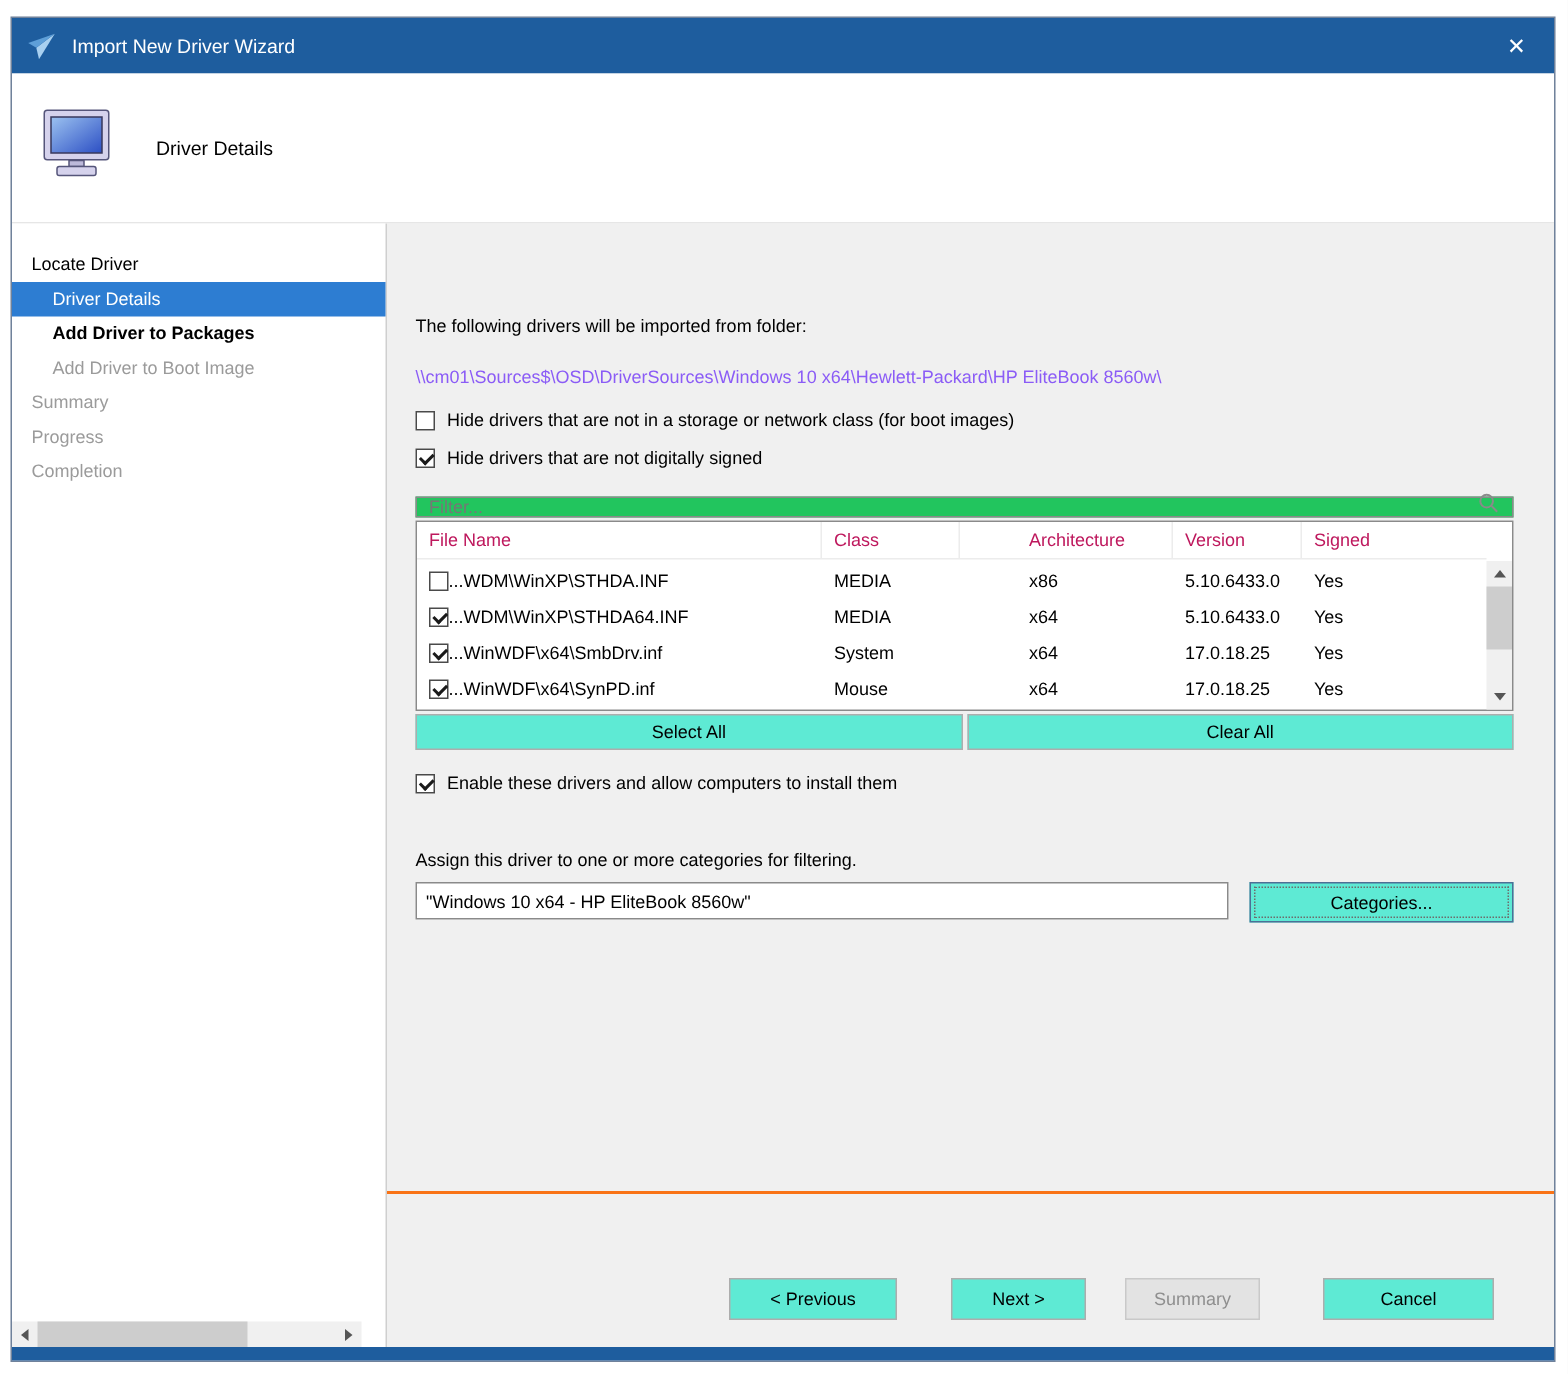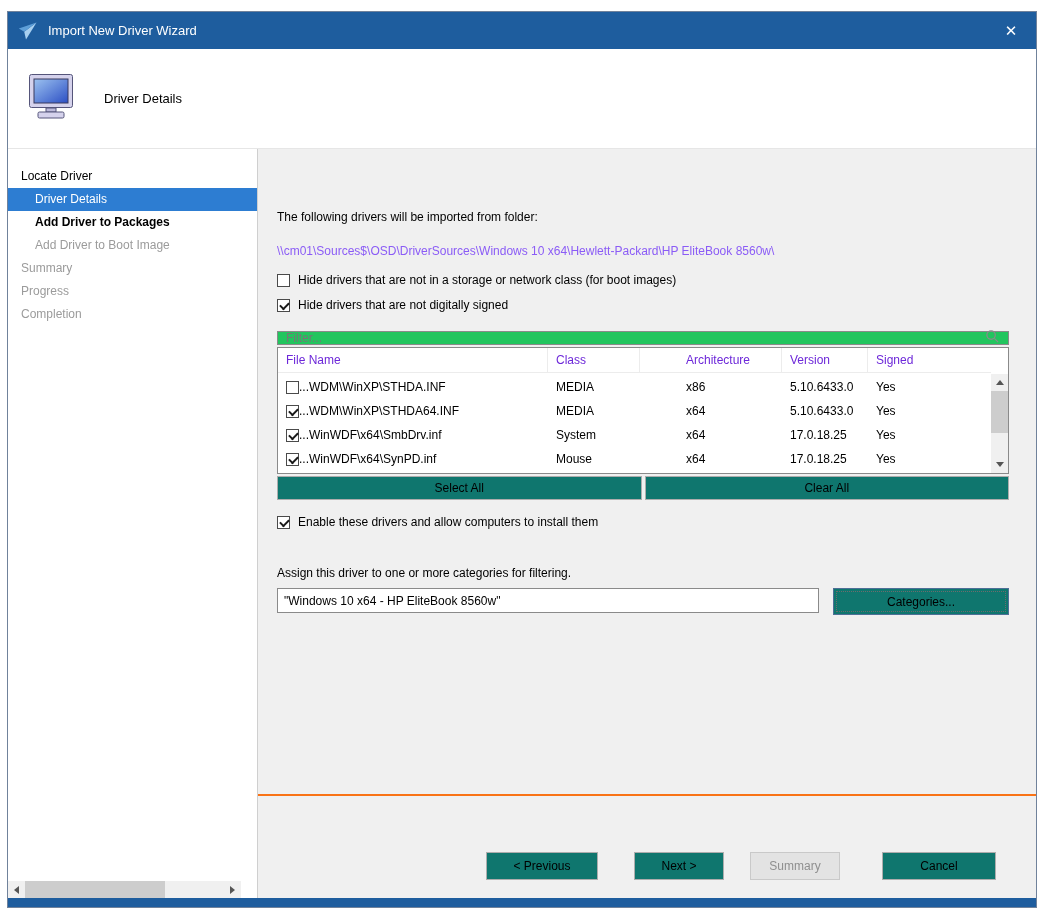--- a/index.html
+++ b/index.html
@@ -46,32 +46,32 @@
   .cb { width:13px; height:13px; background:#fff; border:1px solid #4a4a4a; position:relative; flex:none; display:inline-block; }
   .cb.checked::after { content:""; position:absolute; left:2px; top:2px; width:7px; height:4px;
     border-left:2px solid #1a1a1a; border-bottom:2px solid #1a1a1a; transform:rotate(-45deg); }
 
   .filterbox { margin-top:19px; height:14px; background:#22c55e; border:1px solid #8a8a8a; display:flex; align-items:center; padding:0 8px; }
   .filterbox input { flex:1; border:0; outline:0; font:12px "Liberation Sans",sans-serif; color:#222; background:transparent; }
   .filterbox input::placeholder { color:#767676; opacity:1; }
 
   .listview { margin-top:2px; background:#fff; border:1px solid #8a8a8a; position:relative; }
   .lv-header { display:flex; height:25px; border-bottom:1px solid #ececec; margin-right:17px; }
-  .th { font-size:12px; color:#6d28d9; display:flex; align-items:center; padding-left:8px; border-right:1px solid #ececec; }
+  .th { font-size:12px; color:#be185d; display:flex; align-items:center; padding-left:8px; border-right:1px solid #ececec; }
   .c0 { width:270px; } .c1 { width:92px; } .c2 { width:104px;margin-left:38px; } .c3 { width:86px; } .c4 { flex:1; border-right:none; }
   .lv-body { height:100px; margin-right:17px; padding-top:2px; }
   .tr { display:flex; height:24px; align-items:center; }
   .td { font-size:12px; color:#000; display:flex; align-items:center; padding-left:8px; height:100%; border-right:none; }
   .td.c0 { gap:0; }
   .vscroll { position:absolute; top:26px; right:0; width:17px; bottom:0; background:#f0f0f0; display:flex; flex-direction:column; }
   .vs-arrow { height:17px; display:flex; align-items:center; justify-content:center; flex:none; }
   .vs-track { flex:1; position:relative; }
   .vs-thumb { position:absolute; top:0; left:0; width:17px; height:42px; background:#cdcdcd; }
 
-  .btn { background:#0f766e; border:1px solid #adadad; font:12px "Liberation Sans",sans-serif; color:#000; display:flex; align-items:center; justify-content:center; }
+  .btn { background:#5eead4; border:1px solid #adadad; font:12px "Liberation Sans",sans-serif; color:#000; display:flex; align-items:center; justify-content:center; }
   .sel-row { display:flex; gap:3px; margin-top:2px; margin-right:0; }
   .sel-row .btn { flex:1; height:24px; }
 
   .caption { font-size:12px; color:#000; margin-top:37px; }
   .cat-row { display:flex; margin-top:8px; }
   .cat-input { flex:1; height:25px; border:1px solid #8a8a8a; background:#fff; font:12px "Liberation Sans",sans-serif; padding:0 6px; color:#000; }
   .cat-btn { width:176px; height:27px; margin-left:14px; border:1px solid var(--focus-border,#4d6f96); outline:1px dotted #6c6c6c; outline-offset:-4px; }
 
   .footer { flex:none; height:104px; border-top:2px solid #f97316; display:flex; align-items:flex-start; justify-content:flex-end; padding-top:56px; padding-right:40px; }
   .footer .btn { height:28px; }

